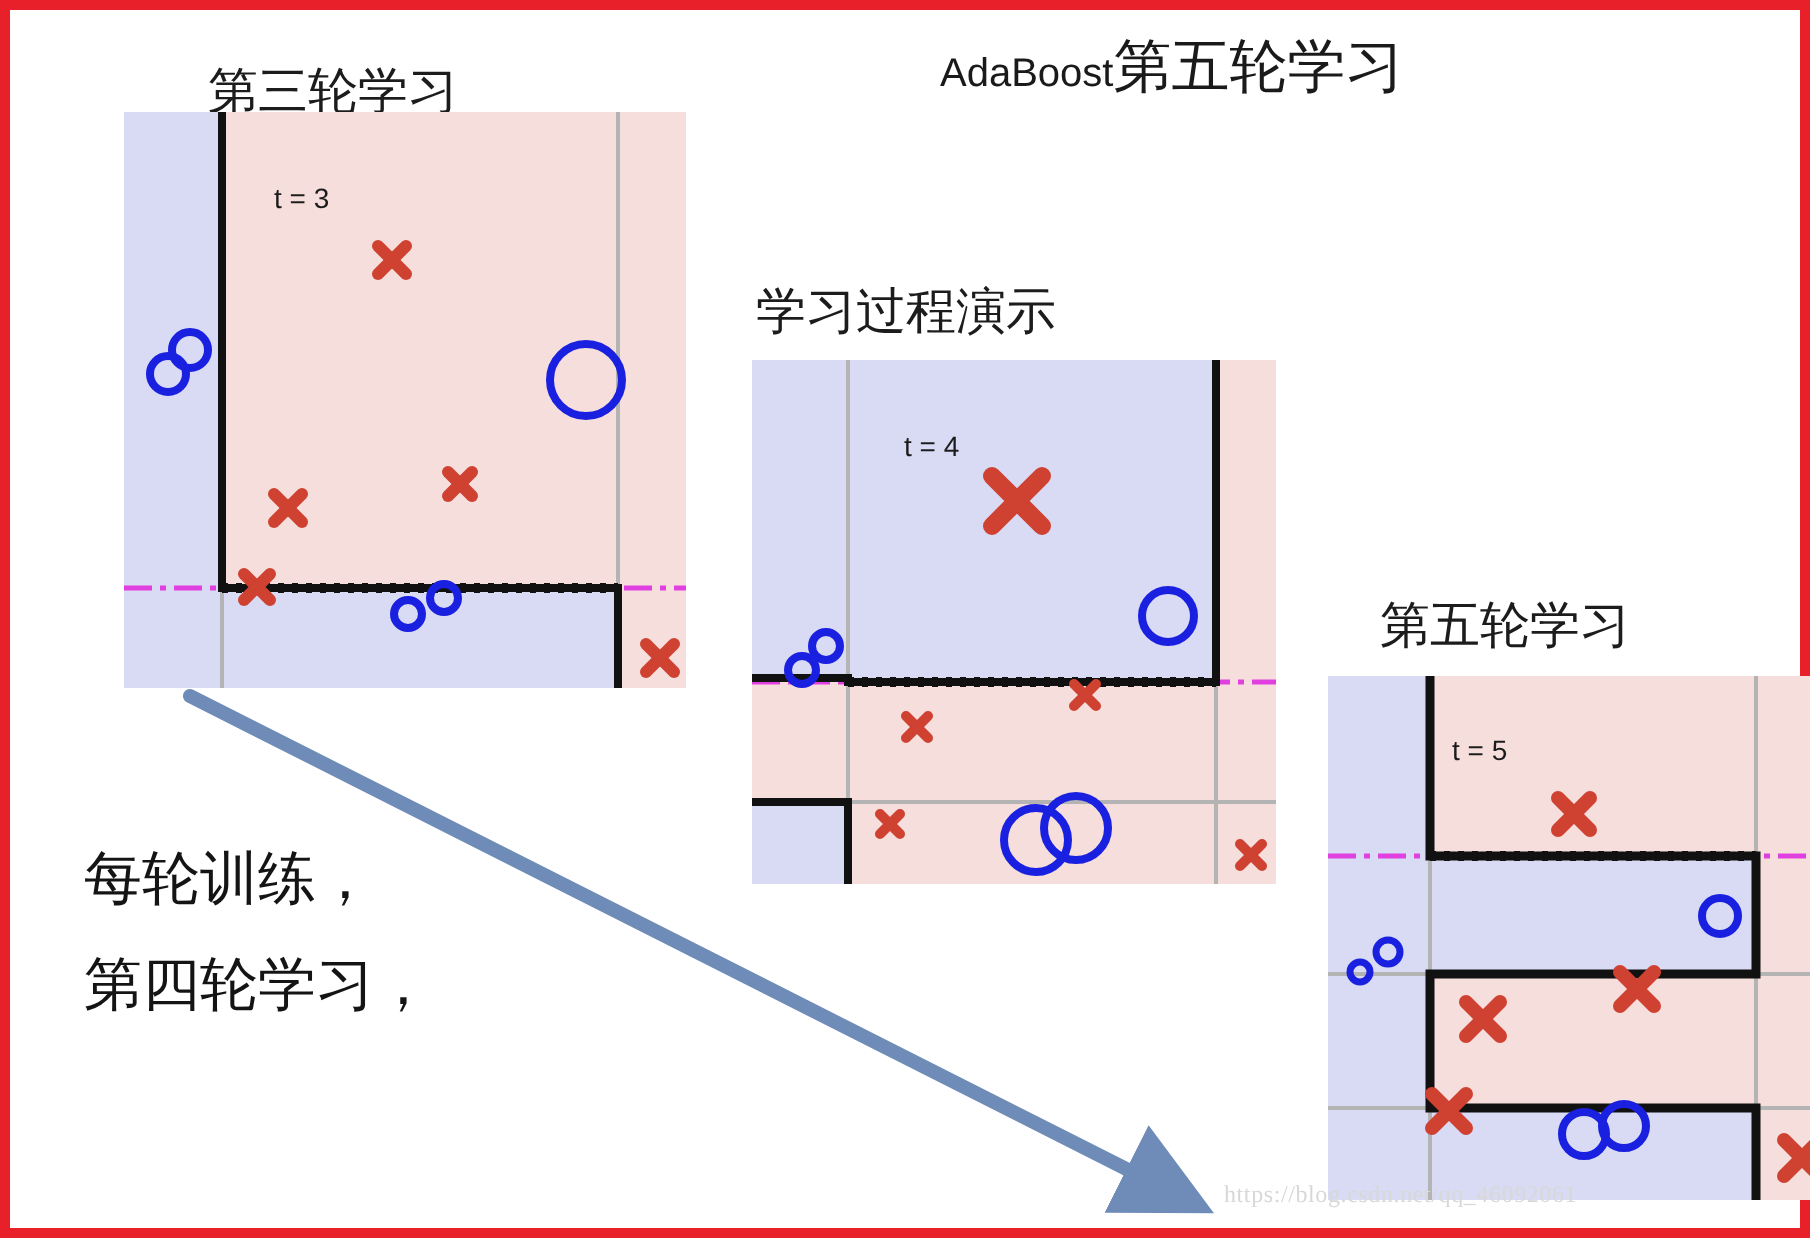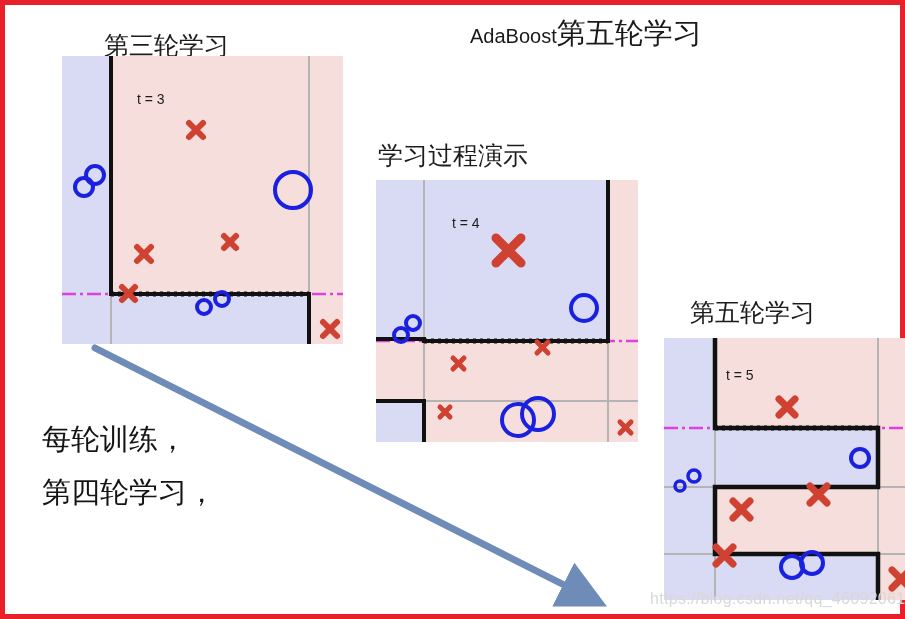--- a/index.html
+++ b/index.html
@@ -58,25 +58,25 @@
     font-family: Liberation Sans, sans-serif;
     font-size: 29px;
     color: #141414;
     white-space: nowrap;
   }
   .caption .hl {
     color: #d0372c;
   }
   .watermark {
     position: absolute;
-    left: 650px;
+    left: 612px;
     top: 590px;
-    font-size: 16px;
+    font-size: 12px;
     color: #d8d8d8;
-    font-family: Liberation Sans, sans-serif;
+    font-family: Liberation Serif, serif;
     white-space: nowrap;
     letter-spacing: 0.3px;
   }
   svg { display:block; }
 </style>
 </head>
 <body>
 
 <div id="slide">
 

